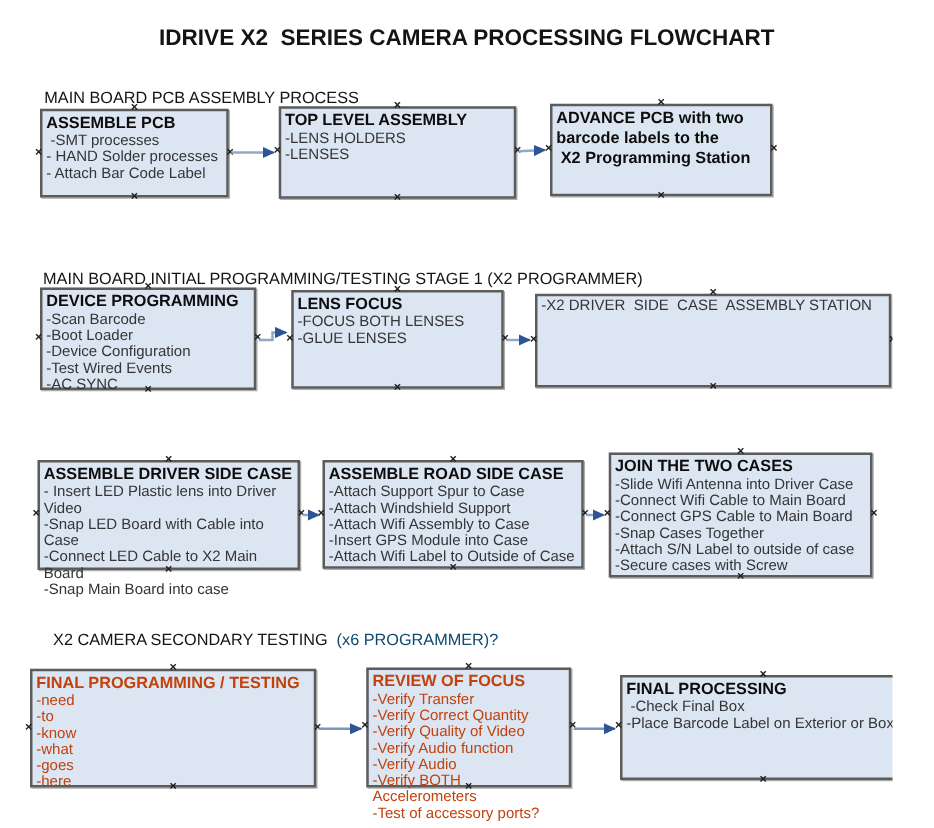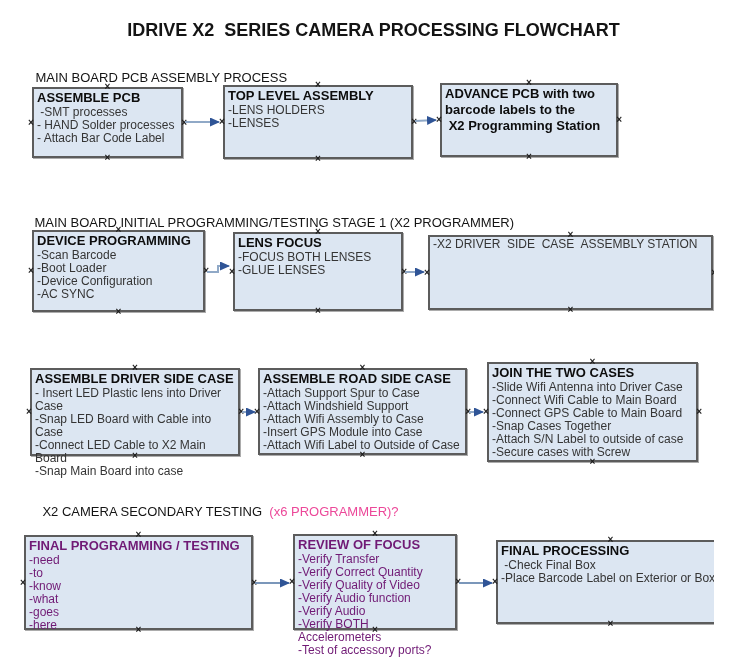--- a/index.html
+++ b/index.html
@@ -7,33 +7,33 @@
     position:relative; width:714px; height:662px; background:#ffffff;
     font-family:"Liberation Sans", sans-serif; overflow:hidden;
   }
   .page-title {
     position:absolute; top:20px; left:0; width:747px; text-align:center;
     font-weight:bold; font-size:18px; color:#141414; white-space:pre;
   }
   .section-heading {
     position:absolute; font-weight:normal; font-size:13px; color:#141414; white-space:pre;
   }
-  .section-heading .suffix { color:#ec4899; }
+  .section-heading .suffix { color:#0c4a6e; }
   .box {
     position:absolute; background:#dce6f2; border:2px solid #5c5c5c;
     box-shadow:1px 1px 0 rgba(90,90,90,0.5);
     box-sizing:border-box; padding:1px 3px; overflow:visible;
   }
   .box-title {
     font-weight:bold; font-size:13px; line-height:16px; color:#0d0d0d; white-space:pre-wrap;
   }
   .box-item {
     font-size:12px; line-height:13px; color:#353535; white-space:pre-wrap;
   }
-  .box.red .box-title, .box.red .box-item { color:#701a75; }
+  .box.red .box-title, .box.red .box-item { color:#c2410c; }
   .cp {
     position:absolute; font-size:10px; line-height:10px; color:#1c1c1c; font-weight:bold;
     pointer-events:none;
   }
   .cp-top    { top:-7px;  left:50%; transform:translateX(-50%); }
   .cp-bottom { bottom:-7px; left:50%; transform:translateX(-50%); }
   .cp-left   { left:-6px; top:50%; transform:translateY(-55%); }
   .cp-right  { right:-6px; top:50%; transform:translateY(-55%); }
   .arrows { position:absolute; left:0; top:0; pointer-events:none; }
 </style>
@@ -81,20 +81,21 @@
       <span class="cp cp-right">×</span>
       <span class="cp cp-bottom">×</span>
       <span class="cp cp-left">×</span>
     </div>
 
   <div class="box" style="left:32px; top:230px; width:173px; height:82px;">
     <div class="box-title">DEVICE PROGRAMMING</div>
     <div class="box-item">-Scan Barcode</div>
     <div class="box-item">-Boot Loader</div>
     <div class="box-item">-Device Configuration</div>
+    <div class="box-item">-Test Wired Events</div>
     <div class="box-item">-AC SYNC</div>
   <span class="cp cp-top">×</span>
       <span class="cp cp-right">×</span>
       <span class="cp cp-bottom">×</span>
       <span class="cp cp-left">×</span>
     </div>
   <div class="box" style="left:233px; top:232px; width:170px; height:79px;">
     <div class="box-title">LENS FOCUS</div>
     <div class="box-item">-FOCUS BOTH LENSES</div>
     <div class="box-item">-GLUE LENSES</div>
@@ -106,21 +107,21 @@
   <div class="box" style="left:428px; top:235px; width:285px; height:75px;">
     <div class="box-item">-X2 DRIVER  SIDE  CASE  ASSEMBLY STATION</div>
   <span class="cp cp-top">×</span>
       <span class="cp cp-right">×</span>
       <span class="cp cp-bottom">×</span>
       <span class="cp cp-left">×</span>
     </div>
 
   <div class="box" style="left:30px; top:368px; width:210px; height:88px;">
     <div class="box-title">ASSEMBLE DRIVER SIDE CASE</div>
-    <div class="box-item">- Insert LED Plastic lens into Driver Case</div>
+    <div class="box-item">- Insert LED Plastic lens into Driver Video</div>
     <div class="box-item">-Snap LED Board with Cable into Case</div>
     <div class="box-item">-Connect LED Cable to X2 Main Board</div>
     <div class="box-item">-Snap Main Board into case</div>
   <span class="cp cp-top">×</span>
       <span class="cp cp-right">×</span>
       <span class="cp cp-bottom">×</span>
       <span class="cp cp-left">×</span>
     </div>
   <div class="box" style="left:258px; top:368px; width:209px; height:87px;">
     <div class="box-title">ASSEMBLE ROAD SIDE CASE</div>

